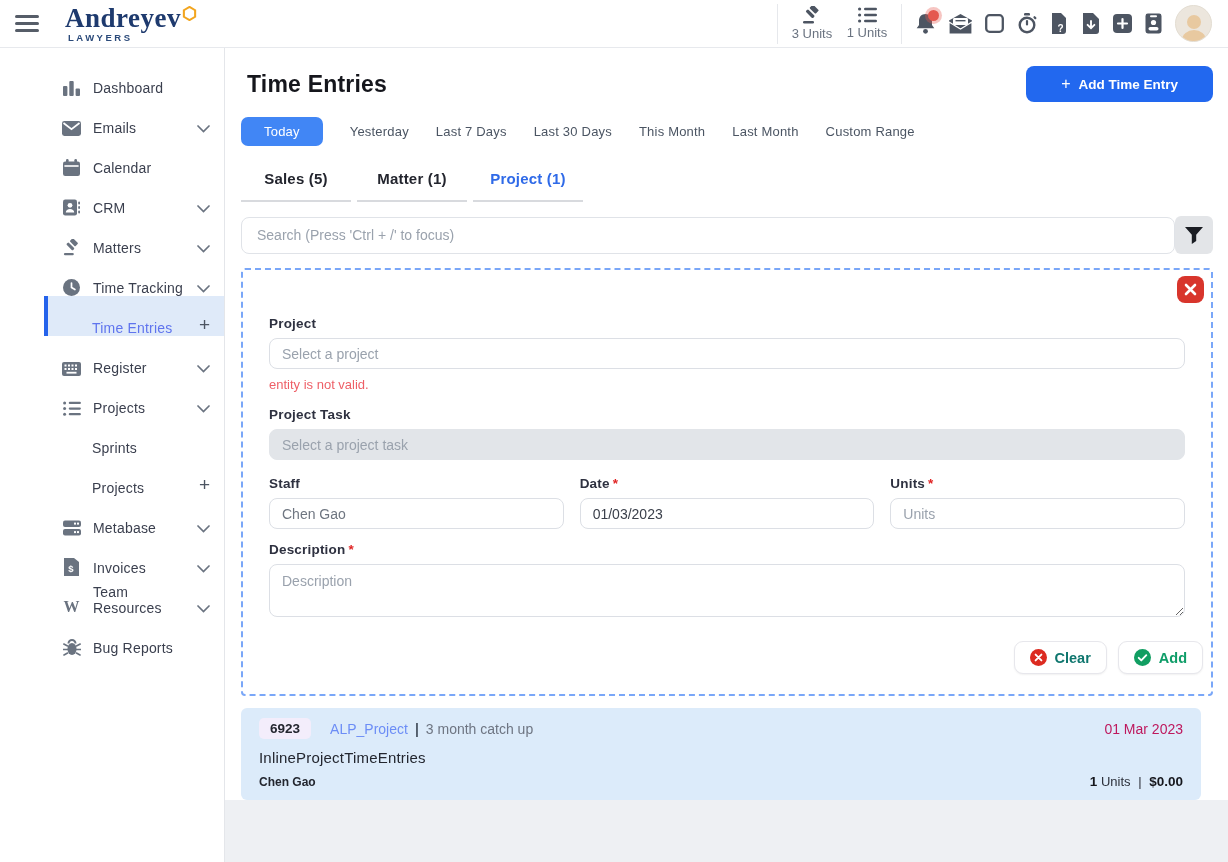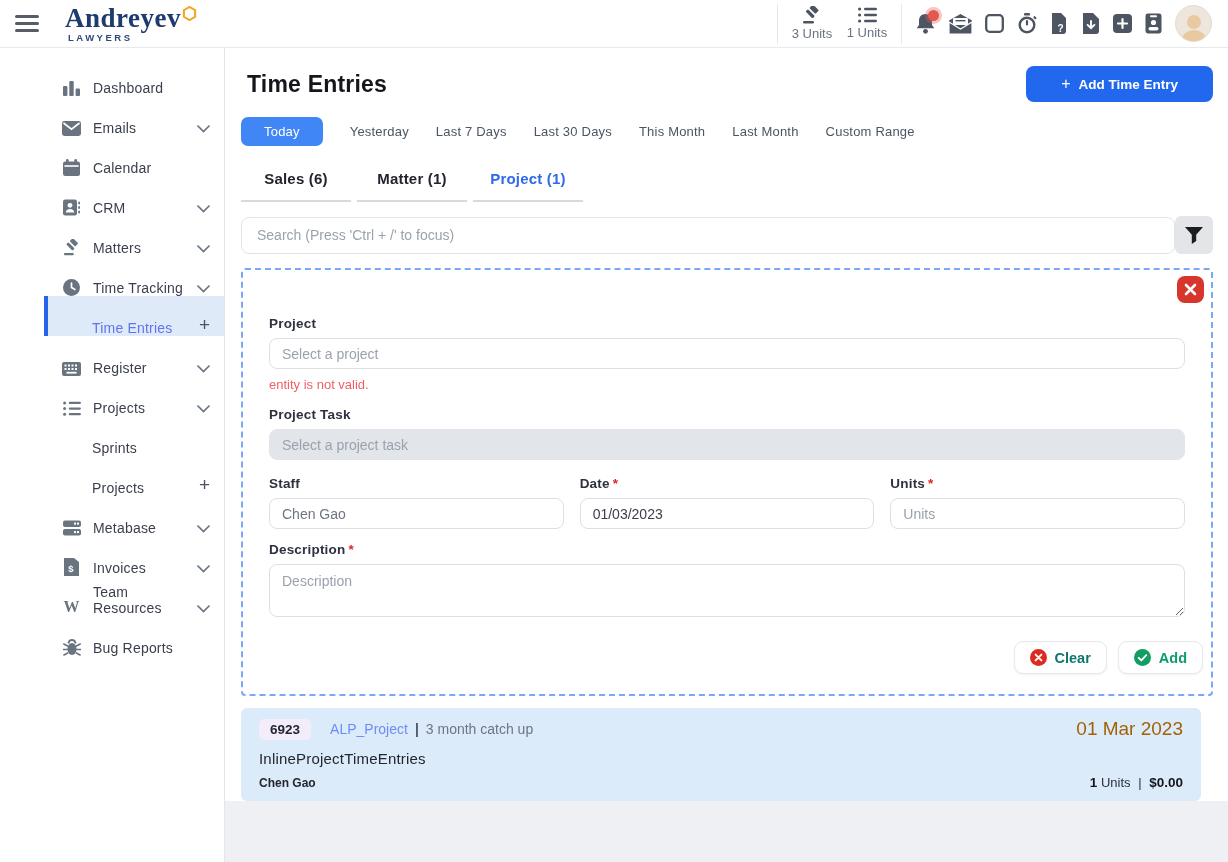--- a/index.html
+++ b/index.html
@@ -83,21 +83,21 @@
   .ghost-btn.clear { color:#0f766e; }
   .ghost-btn.add { color:#0f9d68; }
 
   
   .entry-row { margin:12px 12px 0 4px; background:#dcebfa; border-radius:6px; padding:10px 18px 11px; }
   .e-line1 { display:flex; align-items:center; }
   .e-pill { background:#f3edfb; border-radius:5px; padding:3px 11px; font-size:13.5px; font-weight:700; color:#23262f; }
   .e-link { margin-left:19px; color:#6c8df6; font-size:14px; cursor:pointer; }
   .e-sep { margin:0 7px; color:#4b5563; font-weight:600; font-size:14px; }
   .e-note { color:#6e7582; font-size:14px; }
-  .e-date { margin-left:auto; font-size:19px; color:#a16207; }
+  .e-date { margin-left:auto; font-size:14px; color:#be185d; }
   .e-title { margin-top:10px; font-size:15px; color:#23262f; letter-spacing:.2px; }
   .e-line3 { display:flex; align-items:center; margin-top:8px; }
   .e-staff { font-size:12px; font-weight:700; color:#23262f; }
   .e-units { margin-left:auto; font-size:13px; color:#2c303a; }
   .e-units .b { font-weight:700; font-size:13.5px; color:#15161c; }
   .e-units .sep2 { margin:0 4px; }
 </style>
 </head>
 <body>
 
@@ -429,21 +429,21 @@
         <span class="chip active">Today</span>
         <span class="chip">Yesterday</span>
         <span class="chip">Last 7 Days</span>
         <span class="chip">Last 30 Days</span>
         <span class="chip">This Month</span>
         <span class="chip">Last Month</span>
         <span class="chip">Custom Range</span>
       </div>
 
       <div class="tabs">
-        <div class="tab">Sales (6)</div>
+        <div class="tab">Sales (5)</div>
         <div class="tab">Matter (1)</div>
         <div class="tab active">Project (1)</div>
       </div>
 
       <div class="search-row">
         <input class="search-input" type="text" placeholder="Search (Press 'Ctrl + /' to focus)" style="">
         <button class="filter-btn">
           <svg width="18" height="17" viewBox="0 0 18 17">
               <path d="M0 0h18l-6.8 7.8V14l-4.4 3V7.8L0 0z" fill="#1a1d23"></path>
             </svg>

